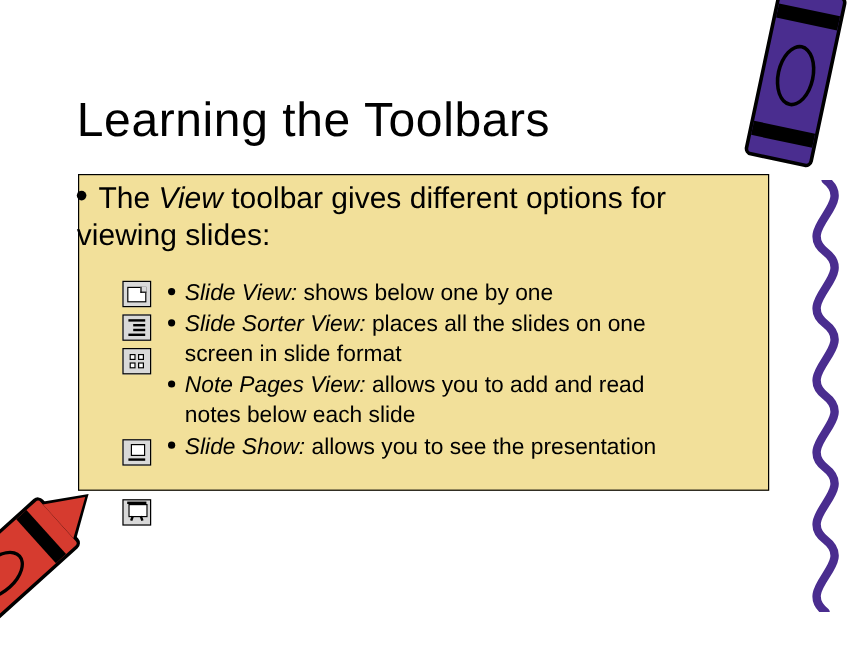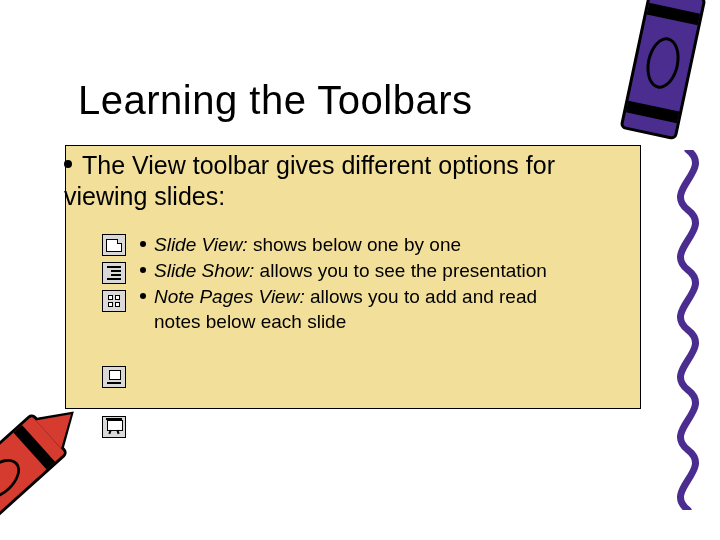--- a/index.html
+++ b/index.html
@@ -12,21 +12,21 @@
     position: relative;
     overflow: hidden;
   }
   .slide {
     position: relative;
     width: 720px;
     height: 540px;
   }
   .title {
     position: absolute;
-    left: 78px;
+    left: 64px;
     top: 78px;
     font-size: 40px;
     color: #000;
     letter-spacing: 0.5px;
   }
   .panel {
     position: absolute;
     left: 65px;
     top: 145px;
     width: 576px;
@@ -39,20 +39,21 @@
   .intro {
     position: absolute;
     left: 64px;
     top: 150px;
     width: 580px;
     font-size: 25px;
     color: #000;
     line-height: 1.22;
   }
   .intro .em {
+    font-style: italic;
     text-align: center;
   }
   .bullet-dot {
     display: inline-block;
     width: 8px;
     height: 8px;
     background: #000;
     border-radius: 50%;
     vertical-align: middle;
     margin-right: 10px;
@@ -226,21 +227,25 @@
           <div class="leg2"></div>
         </div>
       </div>
   </div>
 
   <div class="sub-list">
     <div class="row">
       <span class="sub-dot"></span><span class="em">Slide View:</span><span> shows below one by one</span>
     </div>
     <div class="row">
-      <span class="sub-dot"></span><span class="em">Slide Show:</span><span>  allows you to see the presentation</span>
+      <span class="sub-dot"></span><span class="em">Slide Sorter View:</span><span> places all the slides on one</span>
+      <span class="cont">screen in slide format</span>
     </div>
     <div class="row">
       <span class="sub-dot"></span><span class="em">Note Pages View:</span><span> allows you to add and read</span>
       <span class="cont">notes below each slide</span>
     </div>
+    <div class="row">
+      <span class="sub-dot"></span><span class="em">Slide Show:</span><span>  allows you to see the presentation</span>
+    </div>
   </div>
 
 </div>
 
 </body></html>

